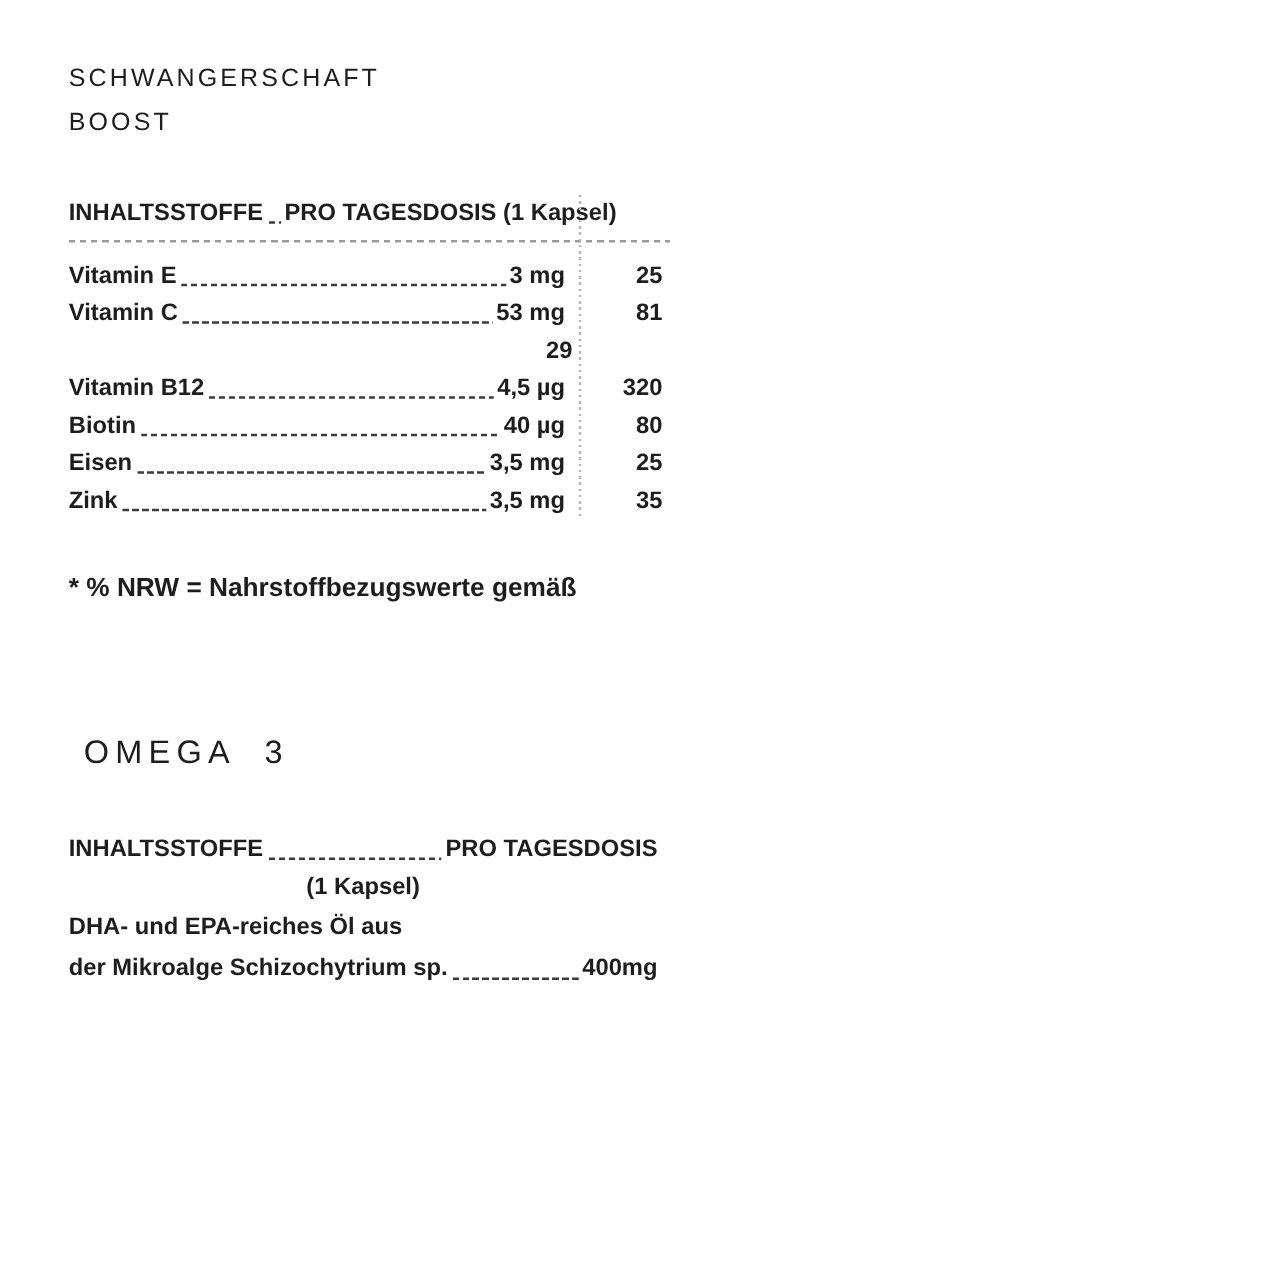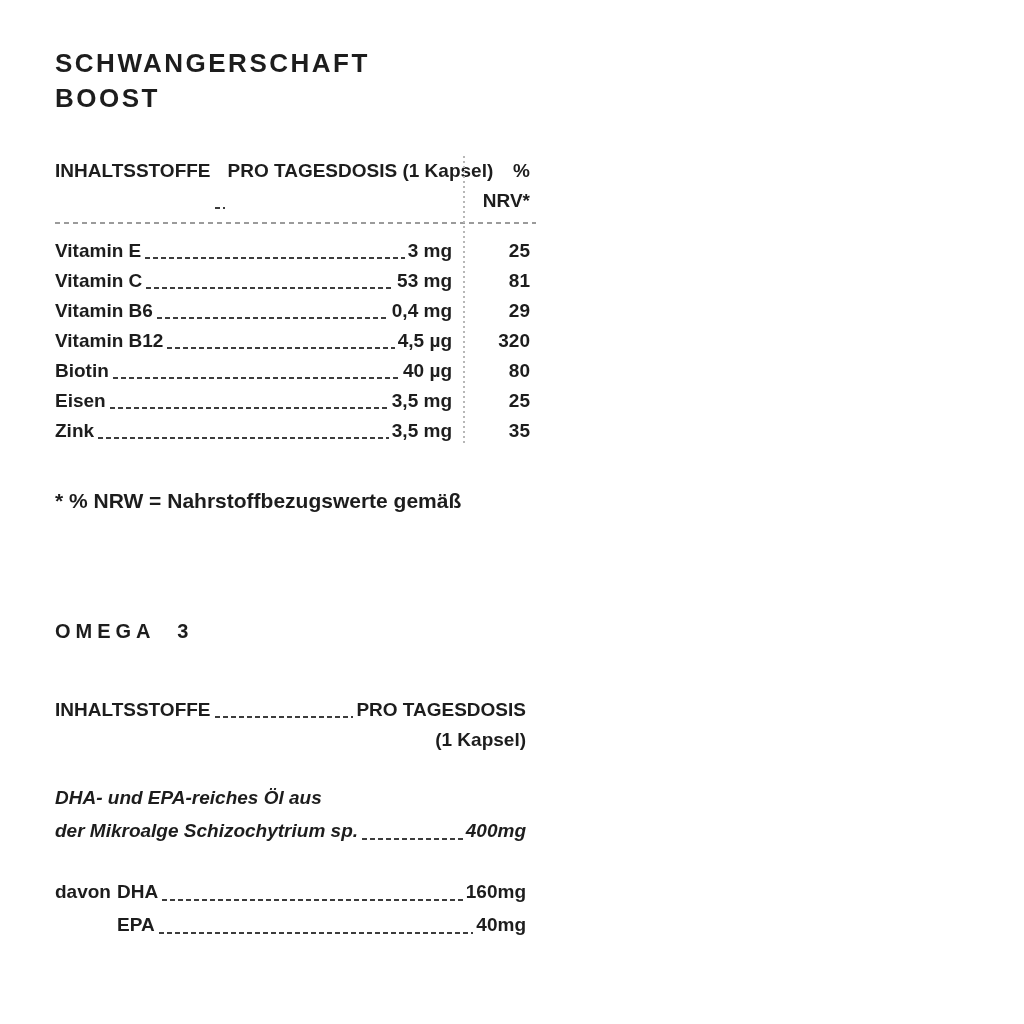--- a/index.html
+++ b/index.html
@@ -7,22 +7,22 @@
     width: 1024px; height: 1024px;
     background: #ffffff;
     color: #1d1d1d;
     font-family: "Liberation Sans", sans-serif;
     position: relative;
     overflow: hidden;
   }
   .page { position: absolute; left: 55px; top: 46px; width: 481px; }
 
   
-  .title { font-size: 26px; line-height: 35px; letter-spacing: 2.5px; font-weight: 700; }
-  .omega-title { margin-top: 100px; font-size: 20px; line-height: 35px; letter-spacing: 5px; word-spacing: 12px; font-weight: 700; }
+  .title { font-size: 20px; line-height: 35px; letter-spacing: 2.5px; font-weight: 400; }
+  .omega-title { margin-top: 100px; font-size: 26px; line-height: 35px; letter-spacing: 5px; word-spacing: 12px; font-weight: 400; margin-left: 12px; }
 
   
   .t1 { margin-top: 40px; position: relative; font-size: 19px; font-weight: 700; }
   .t1-row { display: grid; grid-template-columns: 1fr 72px; line-height: 30px; }
   .t1-main { display: flex; align-items: baseline; padding-right: 12px; min-width: 0; white-space: nowrap; }
   .t1-nrv { text-align: right; padding-right: 6px; }
   .t1-separator { height: 2px; margin: 6px 0 12px 0;
     background: repeating-linear-gradient(90deg, #9b9b9b 0 5px, transparent 5px 9px); }
   .t1-divider { position: absolute; top: 0; bottom: 0; left: 408px; width: 2px;
     background: repeating-linear-gradient(180deg, #b7b7b7 0 2px, transparent 2px 5px); }
@@ -31,22 +31,22 @@
   .leader { flex: 1 1 auto; height: 2px; align-self: flex-end; margin: 0 3px 7px 4px; min-width: 10px;
     background: repeating-linear-gradient(90deg, #3c3c3c 0 5px, transparent 5px 8px); }
   .t1-row .leader, .t2 .leader { margin-bottom: 7px; }
 
   
   .footnote { margin-top: 42px; font-size: 21px; font-weight: 700; line-height: 26px; }
 
   
   .t2 { margin-top: 46px; font-size: 19px; font-weight: 700; padding-right: 10px; }
   .t2-header-line1 { display: flex; align-items: baseline; line-height: 30px; white-space: nowrap; }
-  .t2-header-line2 { text-align: right; line-height: 30px; }
-  .oil-block { margin-top: 26px; line-height: 33px; font-style: italic; }
+  .t2-header-line2 { text-align: center; line-height: 30px; }
+  .oil-block { line-height: 33px; }
   .oil-line2 { display: flex; align-items: baseline; white-space: nowrap; text-align: center; }
   .breakdown { margin-top: 28px; line-height: 33px; }
   .breakdown-row { display: flex; align-items: baseline; white-space: nowrap; }
   .prefix { flex: 0 0 62px; }
 </style>
 </head>
 <body>
 
 <div class="page">
 
@@ -58,21 +58,20 @@
 
     <div class="t1">
       <div class="t1-divider"></div>
 
       <div class="t1-row">
         <div class="t1-main">
           <span>INHALTSSTOFFE</span>
           <span class="leader"></span>
           <span>PRO TAGESDOSIS (1 Kapsel)</span>
         </div>
-        <div class="t1-nrv">% NRV*</div>
       </div>
 
       <div class="t1-separator"></div>
 
       <div class="t1-row">
         <div class="t1-main">
           <span>Vitamin E</span>
           <span class="leader"></span>
           <span>3 mg</span>
         </div>
@@ -82,25 +81,20 @@
       <div class="t1-row">
         <div class="t1-main">
           <span>Vitamin C</span>
           <span class="leader"></span>
           <span>53 mg</span>
         </div>
         <div class="t1-nrv">81</div>
       </div>
 
       <div class="t1-row">
-        <div class="t1-main">
-          <span>Vitamin B6</span>
-          <span class="leader"></span>
-          <span>0,4 mg</span>
-        </div>
         <div class="t1-nrv">29</div>
       </div>
 
 
       <div class="t1-row">
         <div class="t1-main">
           <span>Vitamin B12</span>
           <span class="leader"></span>
           <span>4,5 µg</span>
         </div>
@@ -153,30 +147,16 @@
 
       <div class="oil-block">
         <div>DHA- und EPA-reiches Öl aus</div>
         <div class="oil-line2">
           <span>der Mikroalge Schizochytrium sp.</span>
           <span class="leader"></span>
           <span>400mg</span>
         </div>
       </div>
 
-      <div class="breakdown">
-        <div class="breakdown-row">
-          <span class="prefix">davon</span>
-          <span>DHA</span>
-          <span class="leader"></span>
-          <span>160mg</span>
-        </div>
-        <div class="breakdown-row">
-          <span class="prefix"></span>
-          <span>EPA</span>
-          <span class="leader"></span>
-          <span>40mg</span>
-        </div>
-      </div>
     </div>
   </section>
 
 </div>
 
 </body></html>

